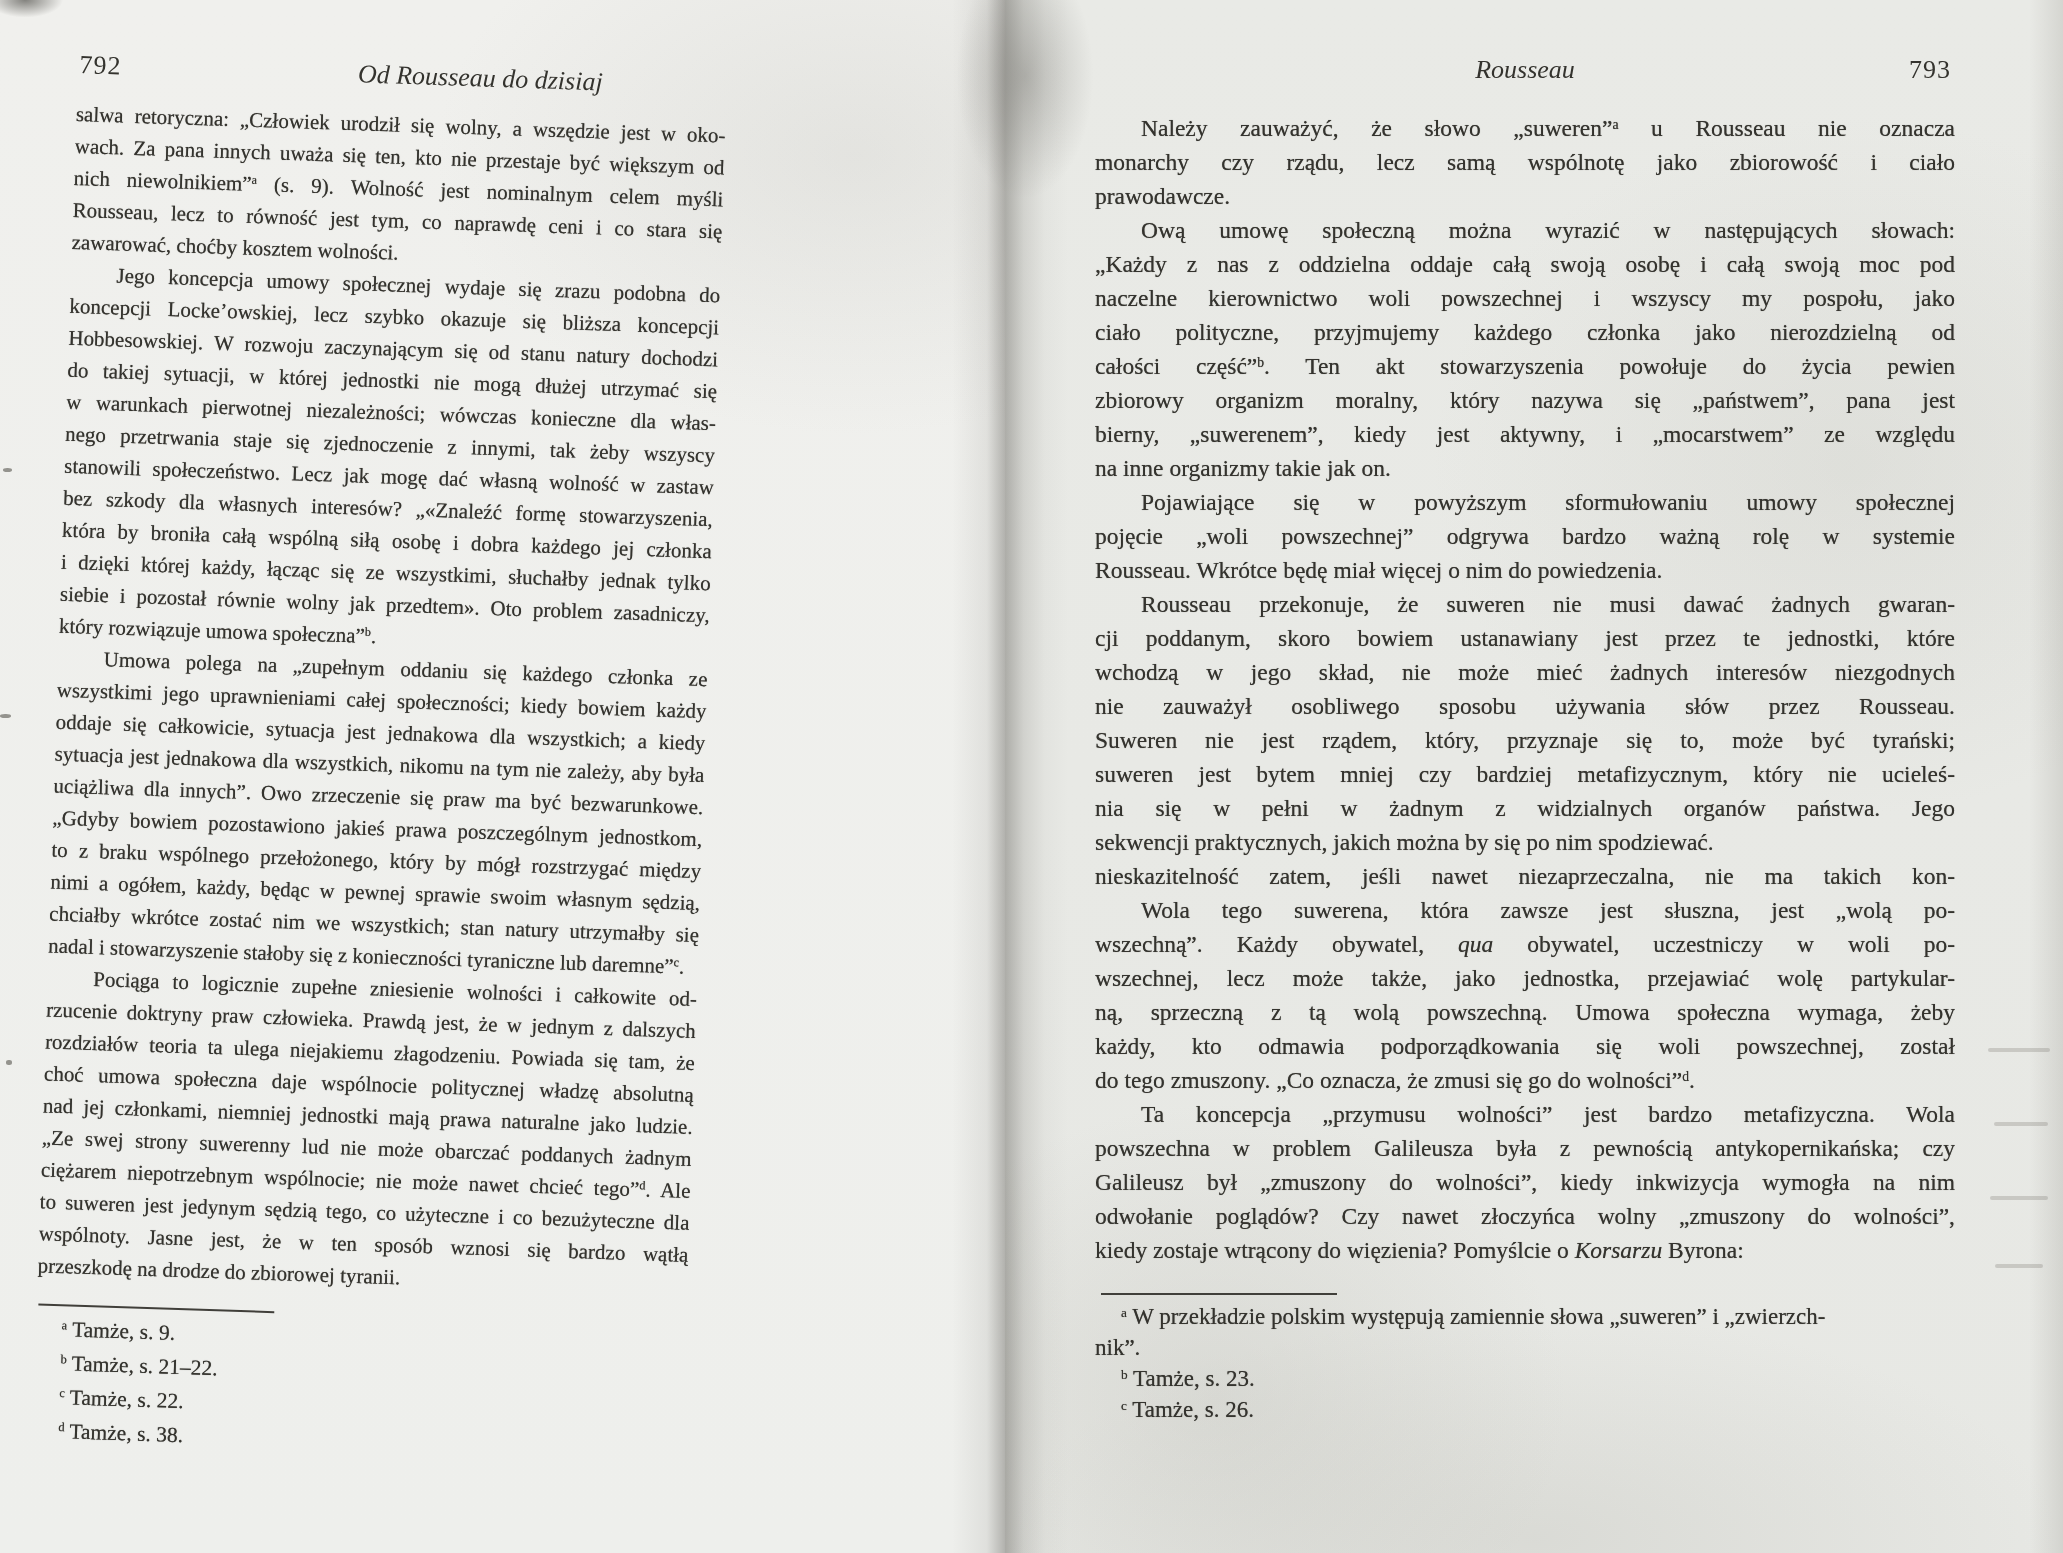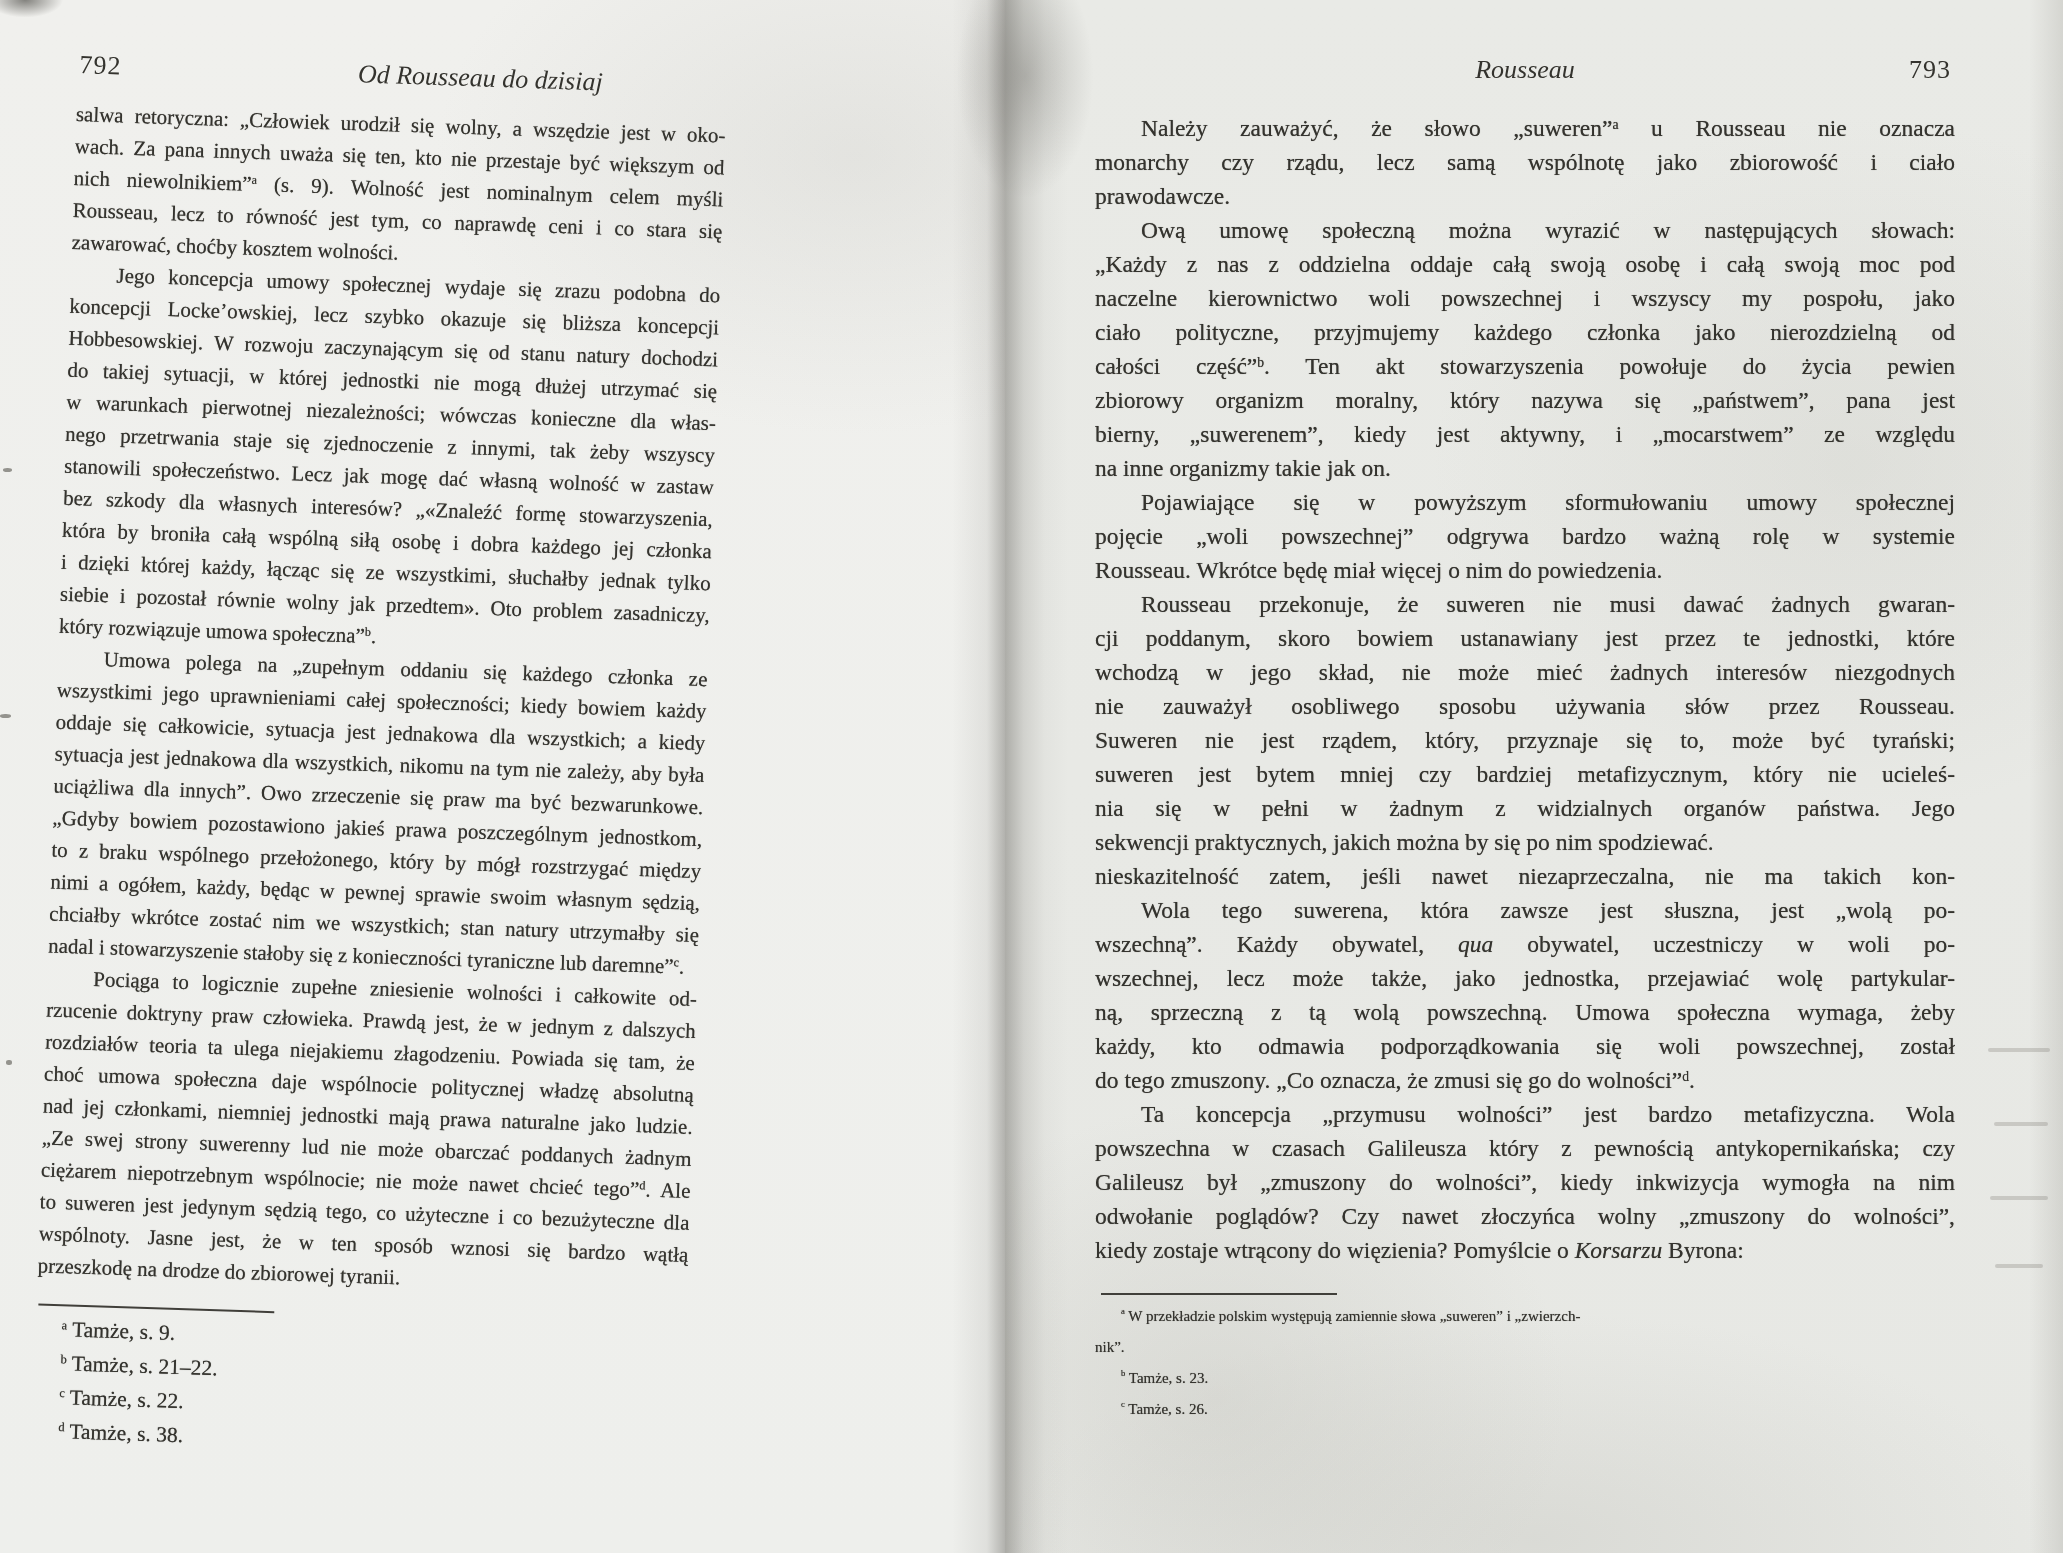--- a/index.html
+++ b/index.html
@@ -73,21 +73,21 @@
   .ln.first { text-indent: 46px; }
   .ln.last { text-align-last: left; }
   .ln sup { font-size: 0.58em; line-height: 0; vertical-align: 7px; letter-spacing: 0; }
 
   .fnrule { border-top: 2px solid #403f3a; width: 236px; margin-left: 2px; }
   .pageL .fnrule { margin-top: 22px; }
   .pageR .fnrule { margin-top: 26px; margin-left: 6px; }
   .fns { margin-top: 6px; }
   .fns .ln { text-align: left; text-align-last: left; }
   .pageL .fns .ln { height: 34px; line-height: 34px; font-size: 21.5px; }
-  .pageR .fns .ln { height: 31px; line-height: 31px; font-size: 15px; }
+  .pageR .fns .ln { height: 31px; line-height: 31px; font-size: 23px; }
   .fns .ln.fn-first { text-indent: 26px; }
 </style>
 </head>
 <body>
 
 <div>
   <div class="pagebg left"></div>
   <div class="pagebg right"></div>
   <div class="gutter-top"></div>
   <div class="gutter"></div>
@@ -183,21 +183,21 @@
         <div class="ln" style="">nia się w pełni w żadnym z widzialnych organów państwa. Jego</div>
         <div class="ln last" style="">sekwencji praktycznych, jakich można by się po nim spodziewać.</div>
         <div class="ln" style="">nieskazitelność zatem, jeśli nawet niezaprzeczalna, nie ma takich kon-</div>
         <div class="ln first" style="">Wola tego suwerena, która zawsze jest słuszna, jest „wolą po-</div>
         <div class="ln" style="">wszechną”. Każdy obywatel, <i>qua</i> obywatel, uczestniczy w woli po-</div>
         <div class="ln" style="">wszechnej, lecz może także, jako jednostka, przejawiać wolę partykular-</div>
         <div class="ln" style="">ną, sprzeczną z tą wolą powszechną. Umowa społeczna wymaga, żeby</div>
         <div class="ln" style="">każdy, kto odmawia podporządkowania się woli powszechnej, został</div>
         <div class="ln last" style="">do tego zmuszony. „Co oznacza, że zmusi się go do wolności”<sup>d</sup>.</div>
         <div class="ln first" style="">Ta koncepcja „przymusu wolności” jest bardzo metafizyczna. Wola</div>
-        <div class="ln" style="">powszechna w czasach Galileusza który z pewnością antykopernikańska; czy</div>
+        <div class="ln" style="">powszechna w problem Galileusza była z pewnością antykopernikańska; czy</div>
         <div class="ln" style="">Galileusz był „zmuszony do wolności”, kiedy inkwizycja wymogła na nim</div>
         <div class="ln" style="">odwołanie poglądów? Czy nawet złoczyńca wolny „zmuszony do wolności”,</div>
         <div class="ln last" style="">kiedy zostaje wtrącony do więzienia? Pomyślcie o <i>Korsarzu</i> Byrona:</div>
       </div>
     <div class="fnrule"></div>
     <div class="fns">
         <div class="ln fn-first" style=""><sup>a</sup> W przekładzie polskim występują zamiennie słowa „suweren” i „zwierzch-</div>
         <div class="ln" style="">nik”.</div>
         <div class="ln fn-first" style=""><sup>b</sup> Tamże, s. 23.</div>
         <div class="ln fn-first" style=""><sup>c</sup> Tamże, s. 26.</div>

